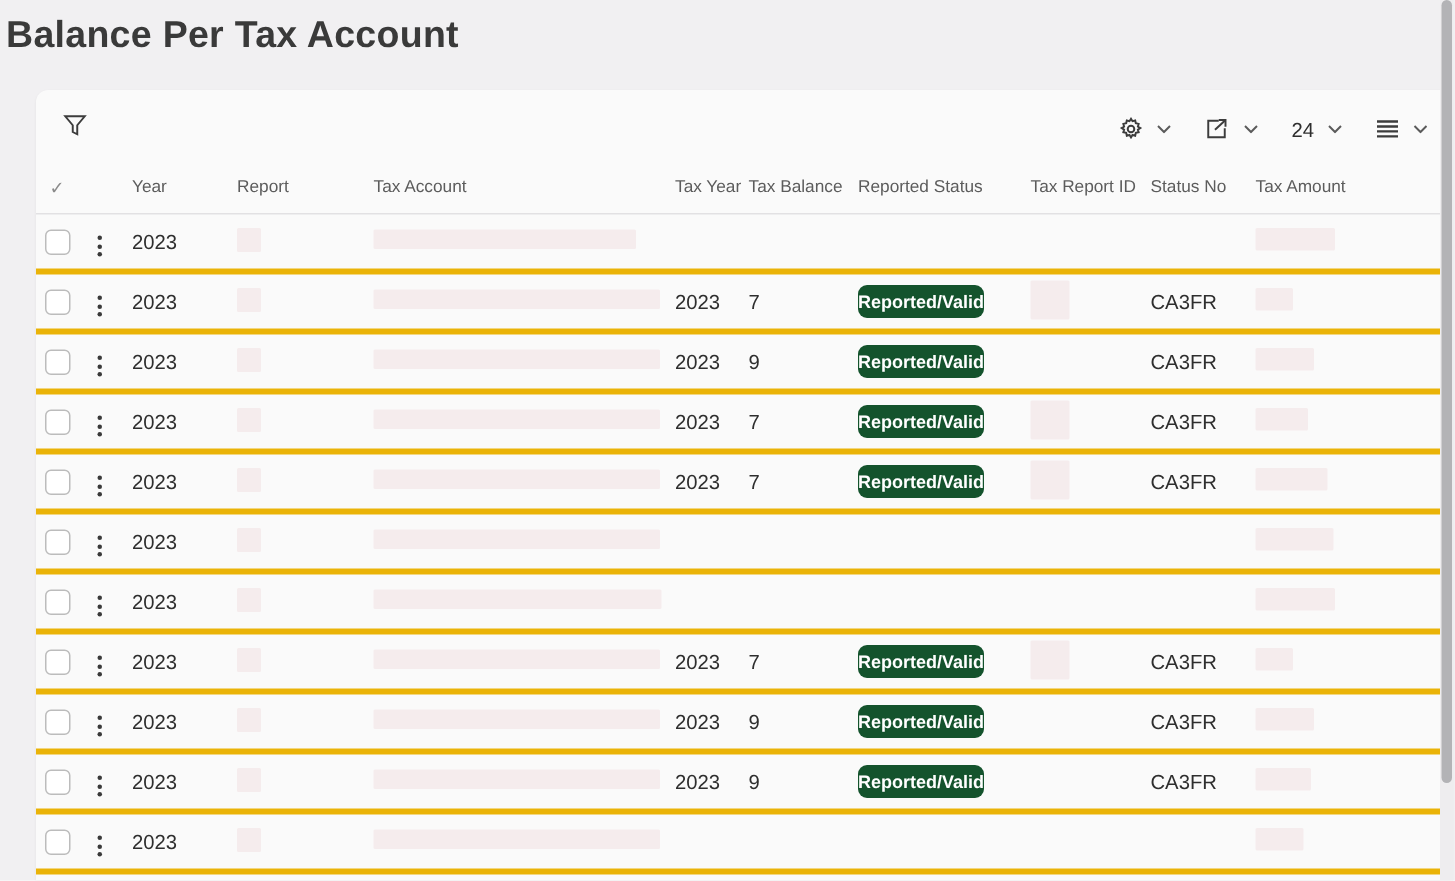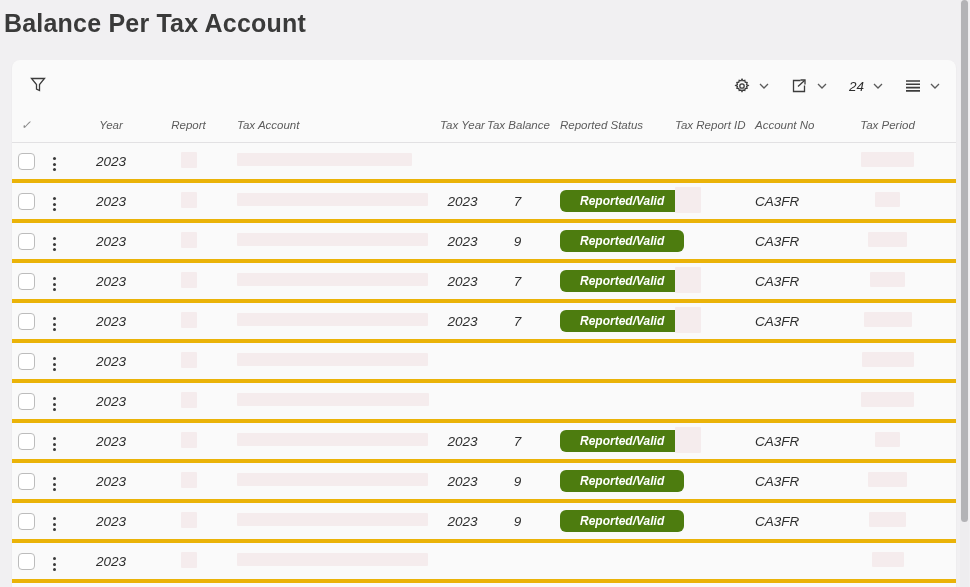--- a/index.html
+++ b/index.html
@@ -8,25 +8,24 @@
     font-family:"Liberation Sans", sans-serif;
     background:#f1f0f2;
     color:#2e2e2e;
     position:relative;
   }
   .page-header { padding:9px 0 0 4px; height:60px; }
   .page-title {
     font-size:25px; font-weight:700; color:#3a3a3a; letter-spacing:.2px;
   }
   .card {
-    position:absolute; left:12px; top:60px; width:944px; height:527px;
+    position:absolute; left:24px; top:60px; width:944px; height:527px;
     background:#fafafa; border-radius:8px 8px 0 0;
     box-shadow:0 1px 2px rgba(0,0,0,.06);
     overflow:hidden;
-    font-style:italic;
   }
   
   .toolbar {
     height:48px; display:flex; align-items:center;
     padding:4px 16px 0 18px;
   }
   .tool-left { flex:0 0 auto; }
   .tool-spacer { flex:1; }
   .tool-right { display:flex; align-items:center; gap:22px; }
   .tool-group { display:flex; align-items:center; gap:9px; cursor:pointer; }
@@ -41,21 +40,21 @@
     align-items:center;
     padding:0 6px;
   }
   .thead {
     height:35px;
     border-bottom:1px solid #e2e1e3;
     font-size:11.5px; color:#5c5c5c;
   }
   .th { white-space:nowrap; }
   .tr { height:40px; border-bottom:4px solid #eab308; font-size:13.5px; }
-  .num { text-align:center; }
+  .num { text-align:left; }
   .c-account { padding-left:6px; }
   .c-status { padding-left:12px; }
   .th.c-account { padding-left:6px; }
   .header-check { color:#8a8a8a; font-size:12px; padding-left:3px; }
   
   .checkbox {
     display:block; width:17px; height:17px;
     border:1px solid #bcbcbc; border-radius:4px; background:#fff; cursor:pointer;
   }
   
@@ -65,23 +64,23 @@
   }
   .kebab i { width:3px; height:3px; border-radius:50%; background:#3a3a3a; }
   
   .redact { display:inline-block; background:#f5eced; border-radius:1px; }
   .redact-sq { width:16px; height:16px; }
   .redact-bar { height:13px; }
   .redact-amt { height:15px; }
   .redact-office { width:26px; height:26px; }
   
   .badge {
-    display:inline-block; background:#4d7c0f; color:#fff;
+    display:inline-block; background:#14532d; color:#fff;
     font-size:12px; font-weight:700; line-height:1;
-    padding:5px 20px 5px; border-radius:6px; white-space:nowrap;
+    padding:5px 0 5px; border-radius:6px; white-space:nowrap;
   }
   
   .scrollbar {
     position:absolute; right:1px; top:0; width:9px; height:587px;
     background:#eeedef;
   }
   .scroll-thumb {
     position:absolute; left:1px; top:0; width:7px; height:522px;
     background:#b3b3b6; border-radius:4px; cursor:grab;
   }
@@ -158,22 +157,22 @@
   <div class="thead">
     <div class="th"><span class="header-check">✓</span></div>
     <div class="th"></div>
     <div class="th num">Year</div>
     <div class="th num">Report</div>
     <div class="th c-account">Tax Account</div>
     <div class="th num">Tax Year</div>
     <div class="th num">Tax Balance</div>
     <div class="th c-status">Reported Status</div>
     <div class="th">Tax Report ID</div>
-    <div class="th">Account No</div>
-    <div class="th num">Tax Period</div>
+    <div class="th">Status No</div>
+    <div class="th num">Tax Amount</div>
   </div>
 
   <div id="table-body">
   <div class="tr">
     <div class="td">
           <span class="checkbox"></span>
         </div>
     <div class="td"><span class="kebab">
             <i></i>
             <i></i>

